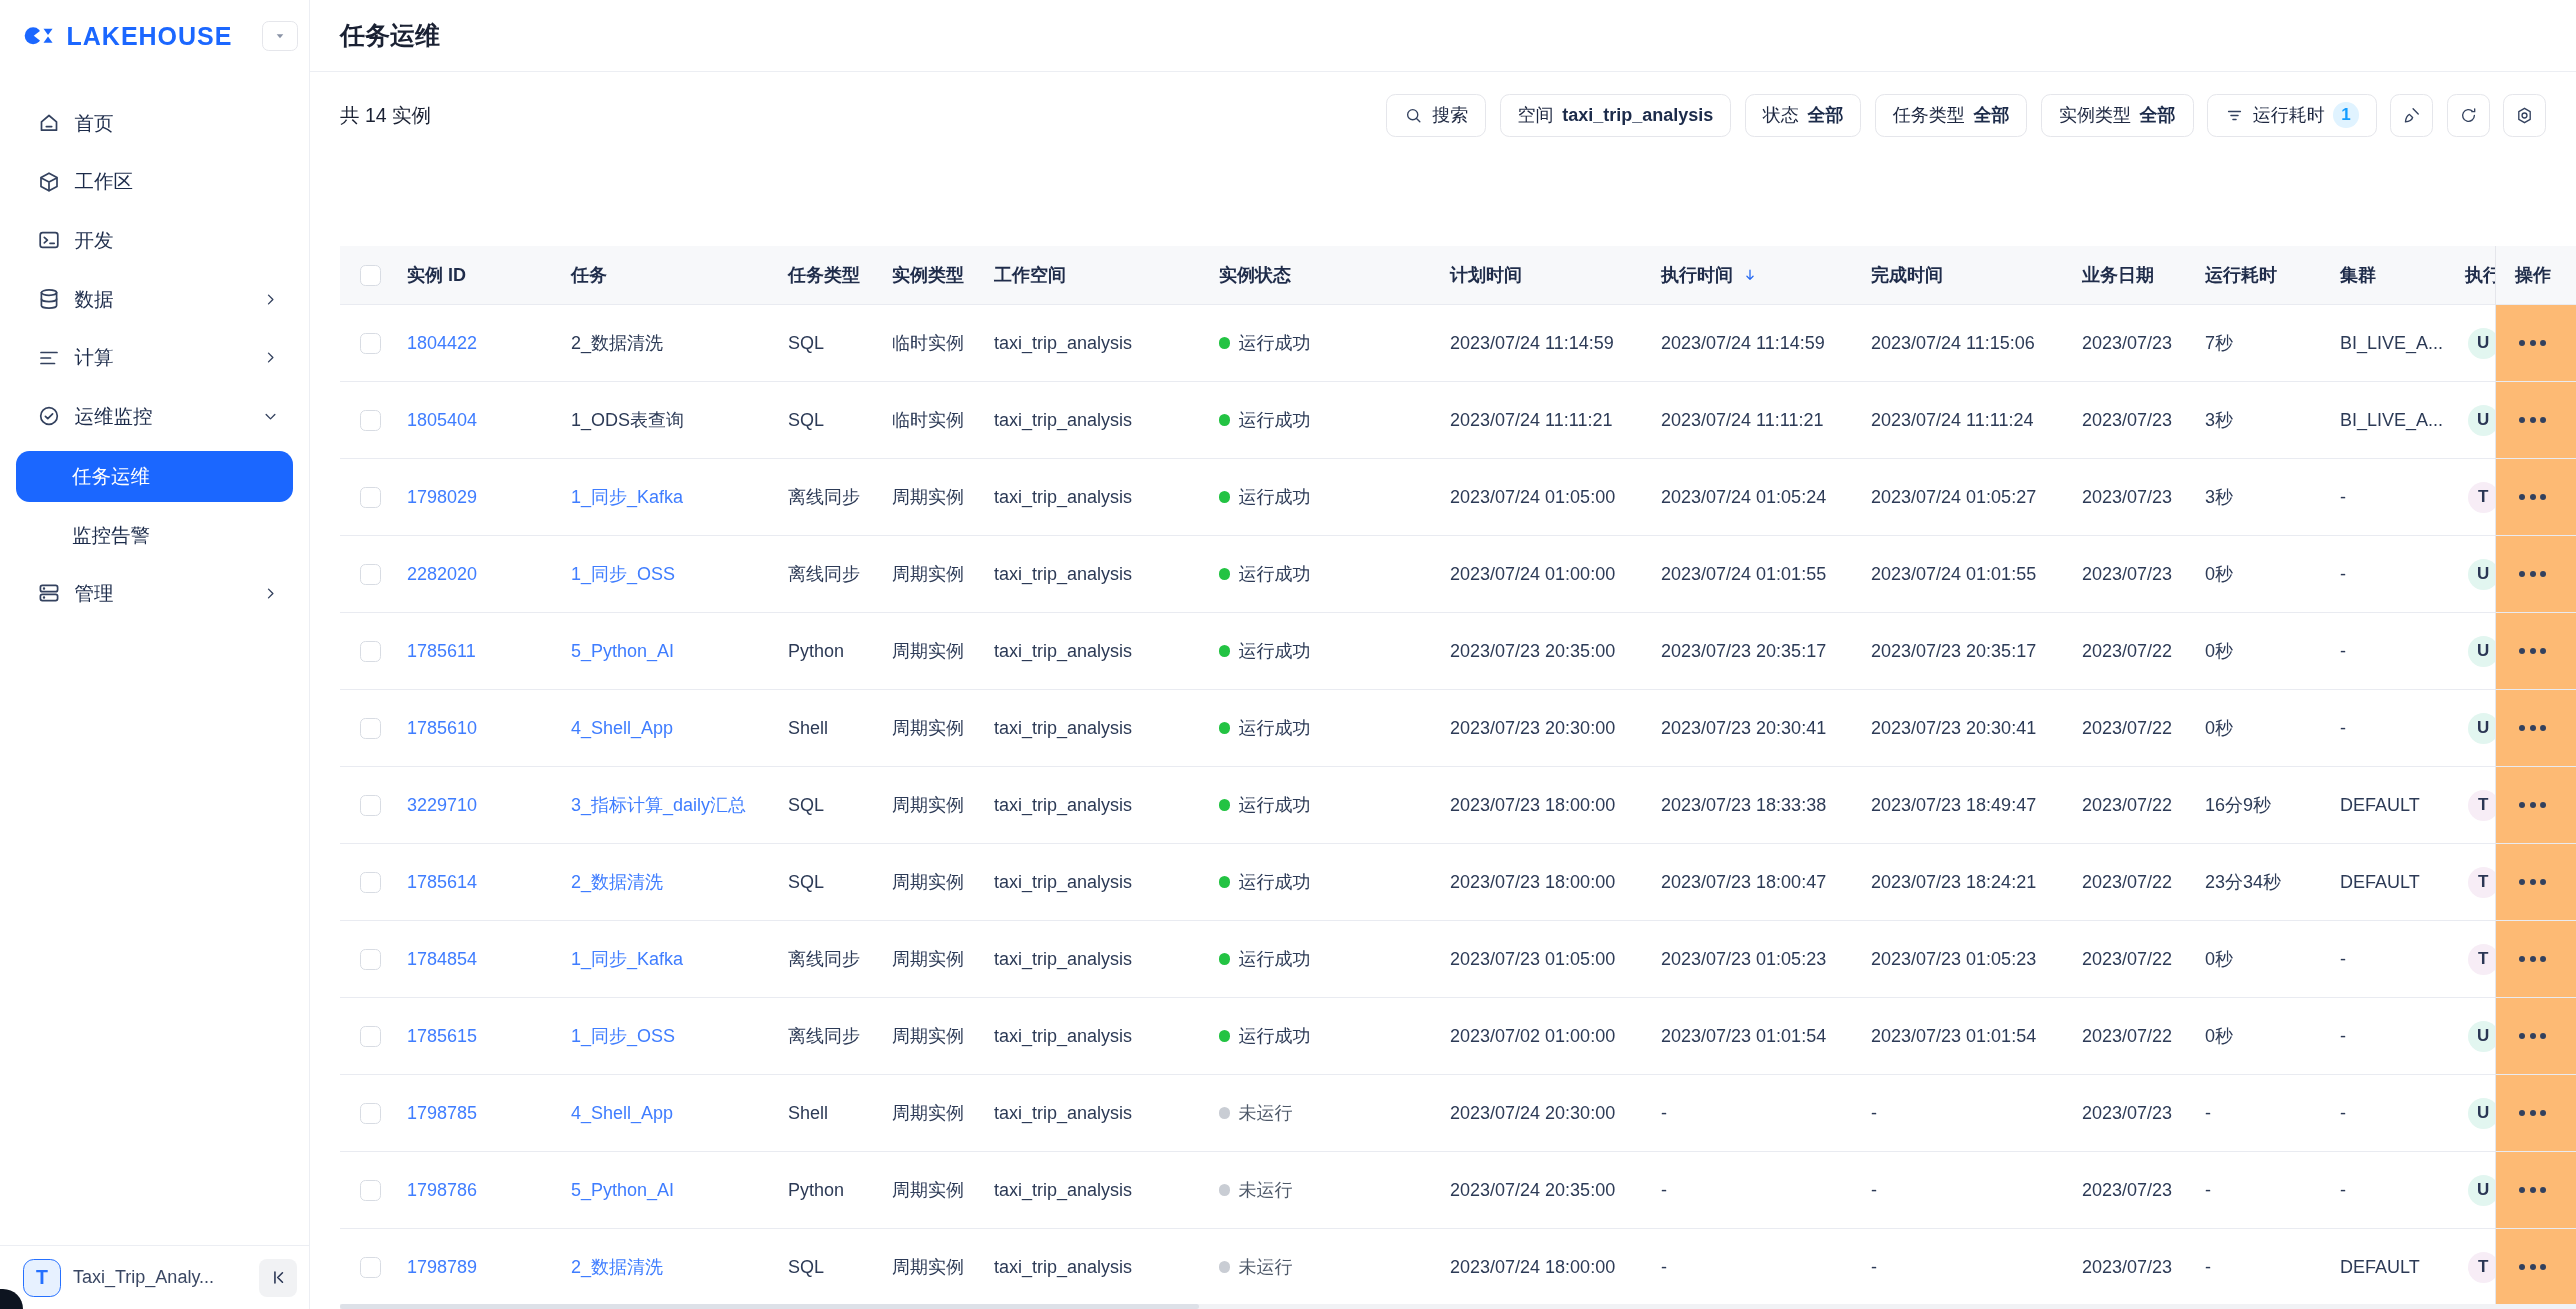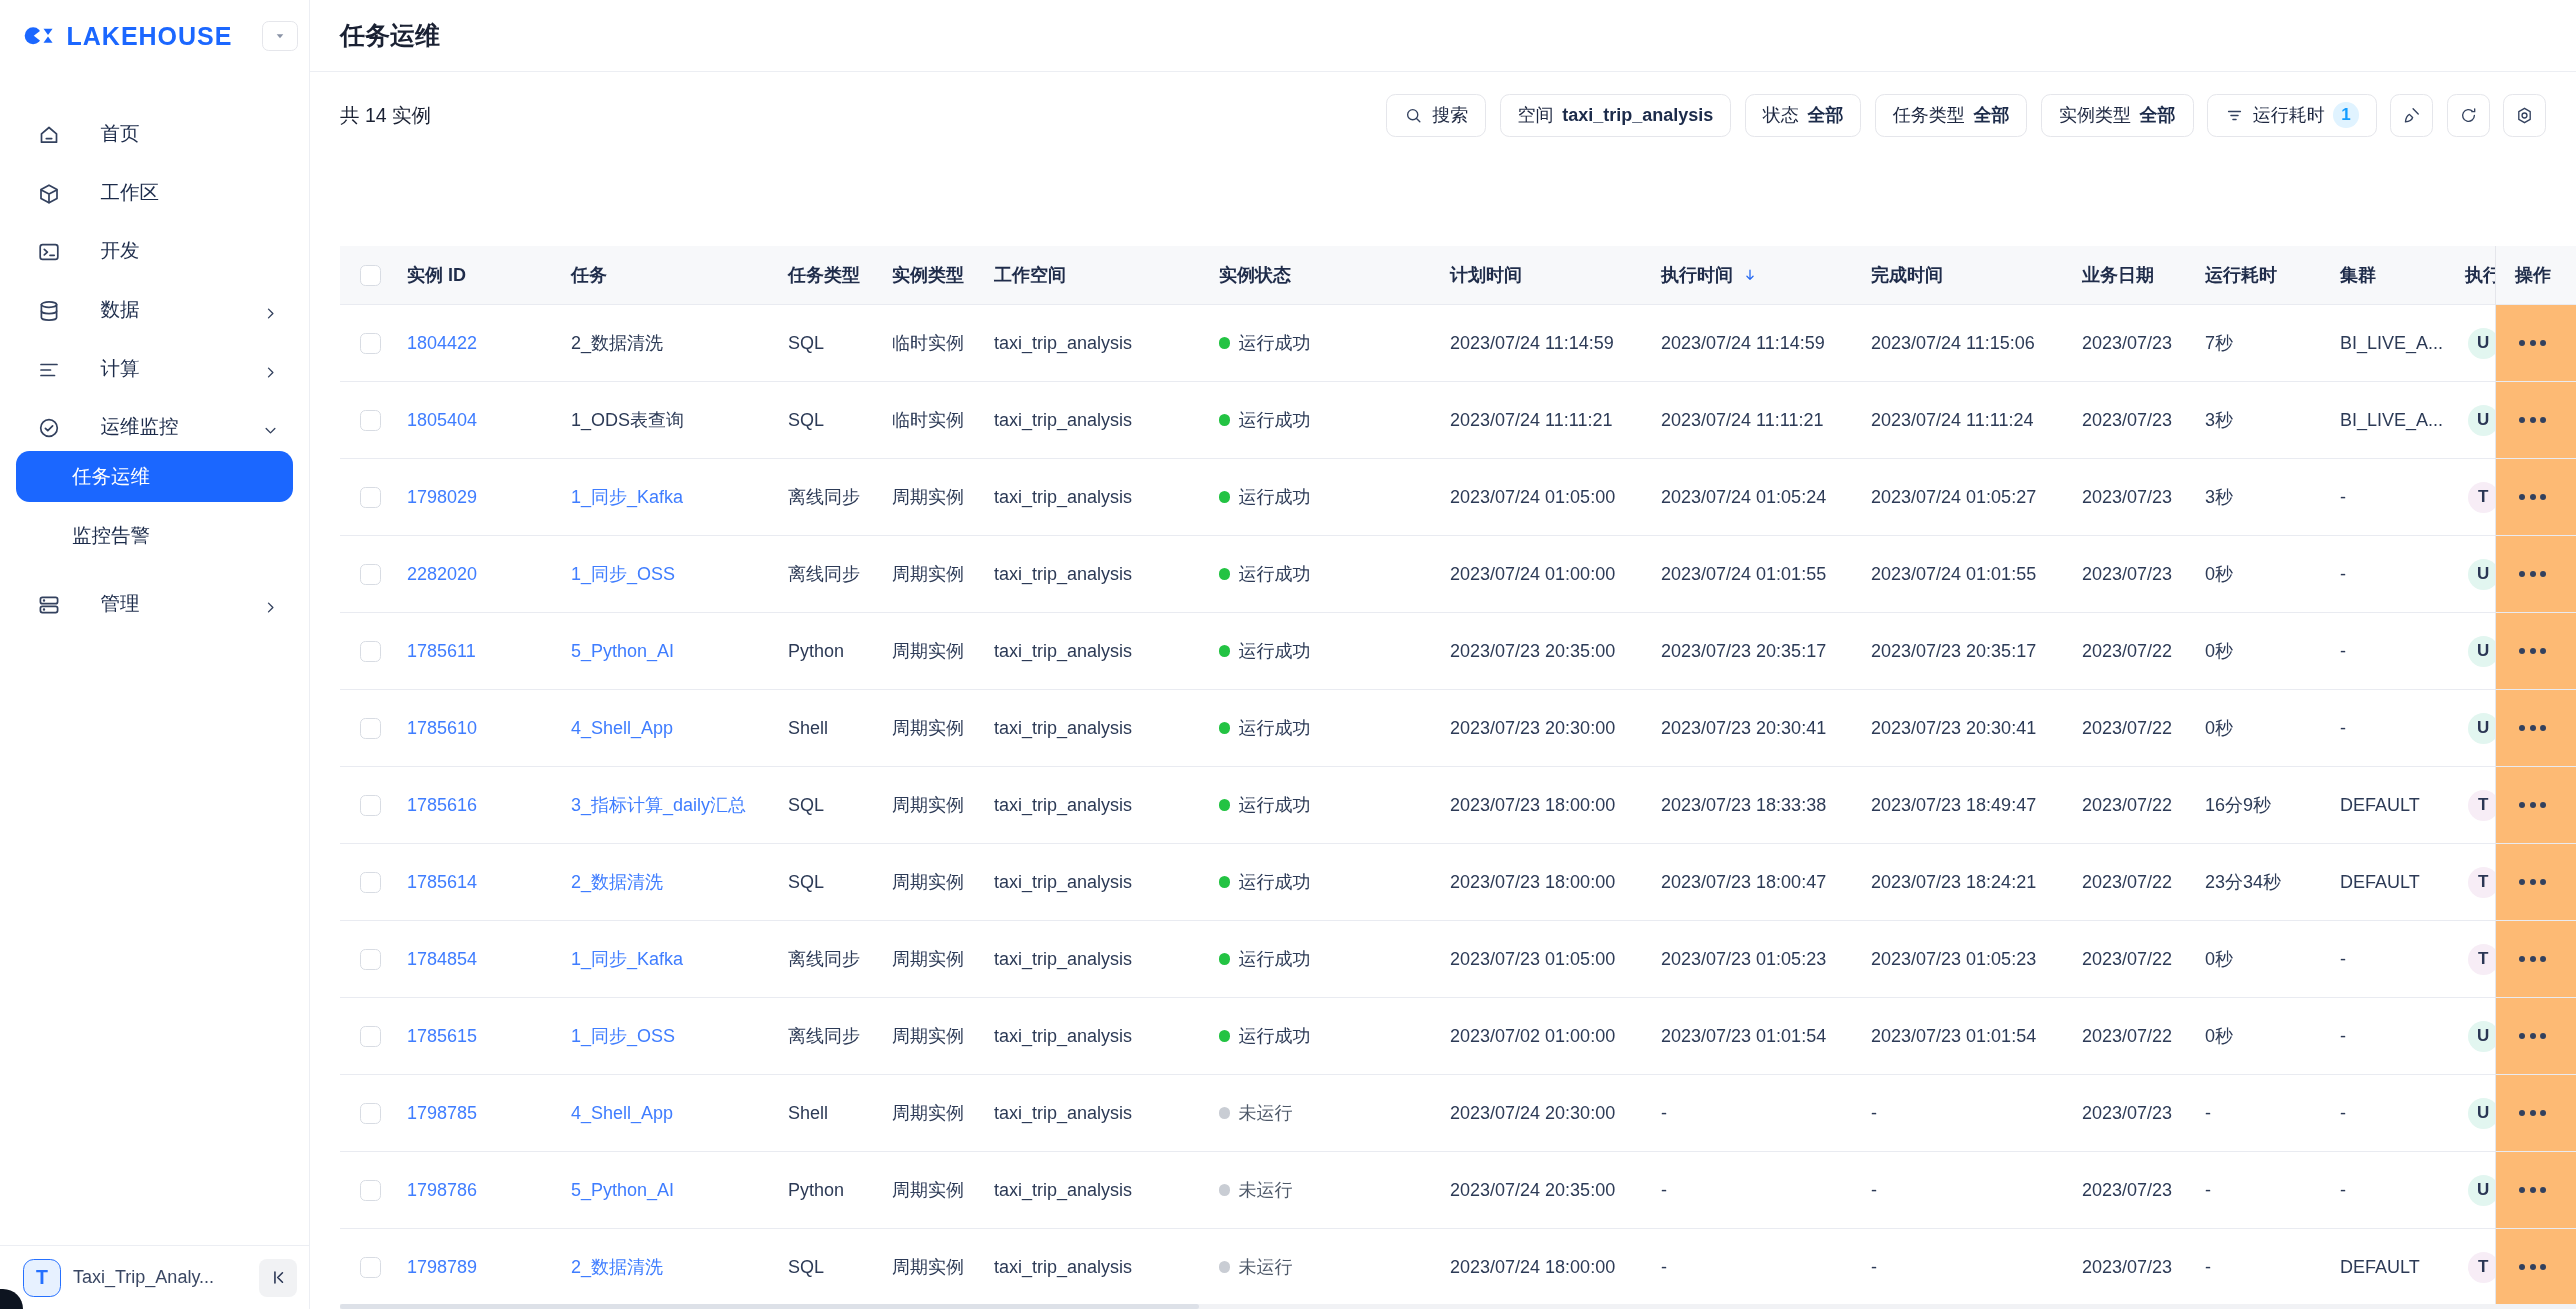--- a/index.html
+++ b/index.html
@@ -26,22 +26,22 @@
   
   .sidebar{position:absolute;left:0;top:0;bottom:0;width:310px;border-right:1.3px solid var(--border-light);
     background:#fff;display:flex;flex-direction:column;}
   .logo-row{height:72px;display:flex;align-items:center;padding:0 10.7px 0 23.5px;flex:0 0 auto;}
   .logo-mark{width:35px;height:21.5px;margin-right:8px;}
   .logo-text{font-size:25px;font-weight:800;letter-spacing:1px;color:var(--brand);}
   .logo-dd{margin-left:auto;width:36px;height:29.5px;border:1.3px solid var(--border);border-radius:6.7px;
     display:flex;align-items:center;justify-content:center;color:#8A93A6;background:#fff;cursor:pointer;}
   .logo-dd .icon{width:16px;height:16px;}
   .nav{flex:1 1 auto;padding:27px 0 0 0;overflow:hidden;}
-  .menu-item{height:48px;margin:0 16px 10.7px 16px;display:flex;align-items:flex-end;padding:0 10.7px 0 21px;
-    border-radius:12px;color:var(--text-strong);font-size:19.5px;cursor:pointer;gap:26px;}
+  .menu-item{height:48px;margin:0 16px 10.7px 16px;display:flex;align-items:center;padding:0 10.7px 0 21px;
+    border-radius:12px;color:var(--text-strong);font-size:19.5px;cursor:pointer;}
   .menu-item .icon{width:24px;height:24px;margin-right:13.4px;color:#33415E;}
   .menu-item .chev{margin-left:auto;width:19px;height:19px;margin-right:2.7px;color:#33415E;}
   .submenu-item{height:51px;margin:0 16px 8px 16px;display:flex;align-items:center;
     padding-left:56px;border-radius:13.4px;font-size:19.5px;color:var(--text-strong);cursor:pointer;}
   .submenu-item.active{background:var(--brand);color:#fff;font-weight:500;}
   .sidebar-foot{flex:0 0 auto;height:64px;border-top:1.3px solid var(--border-light);
     display:flex;align-items:center;padding:0 12px 0 23px;gap:12px;}
   .ws-avatar{width:38px;height:38px;border-radius:10.7px;background:#E7F1FF;border:1.3px solid #2570FF;
     color:#2570FF;font-size:19.5px;font-weight:700;display:flex;align-items:center;justify-content:center;flex:0 0 auto;}
   .ws-name{font-size:18px;color:#3A4763;flex:1 1 auto;white-space:nowrap;overflow:hidden;}
@@ -515,21 +515,21 @@
               <div class="cell">-</div>
               <div class="cell exec-cell">
                 <span class="avatar cyan">U</span>
               </div>
             </div>
             <div class="trow">
               <div class="cell cb">
                 <span class="checkbox"></span>
               </div>
               <div class="cell">
-                <a class="id-link">1785616</a>
+                <a class="id-link">3229710</a>
               </div>
               <div class="cell">
                 <span class="task-link">3_指标计算_daily汇总</span>
               </div>
               <div class="cell">SQL</div>
               <div class="cell">周期实例</div>
               <div class="cell">taxi_trip_analysis</div>
               <div class="cell">
                 <span class="dot success"></span>
                 <span class="">运行成功</span>

